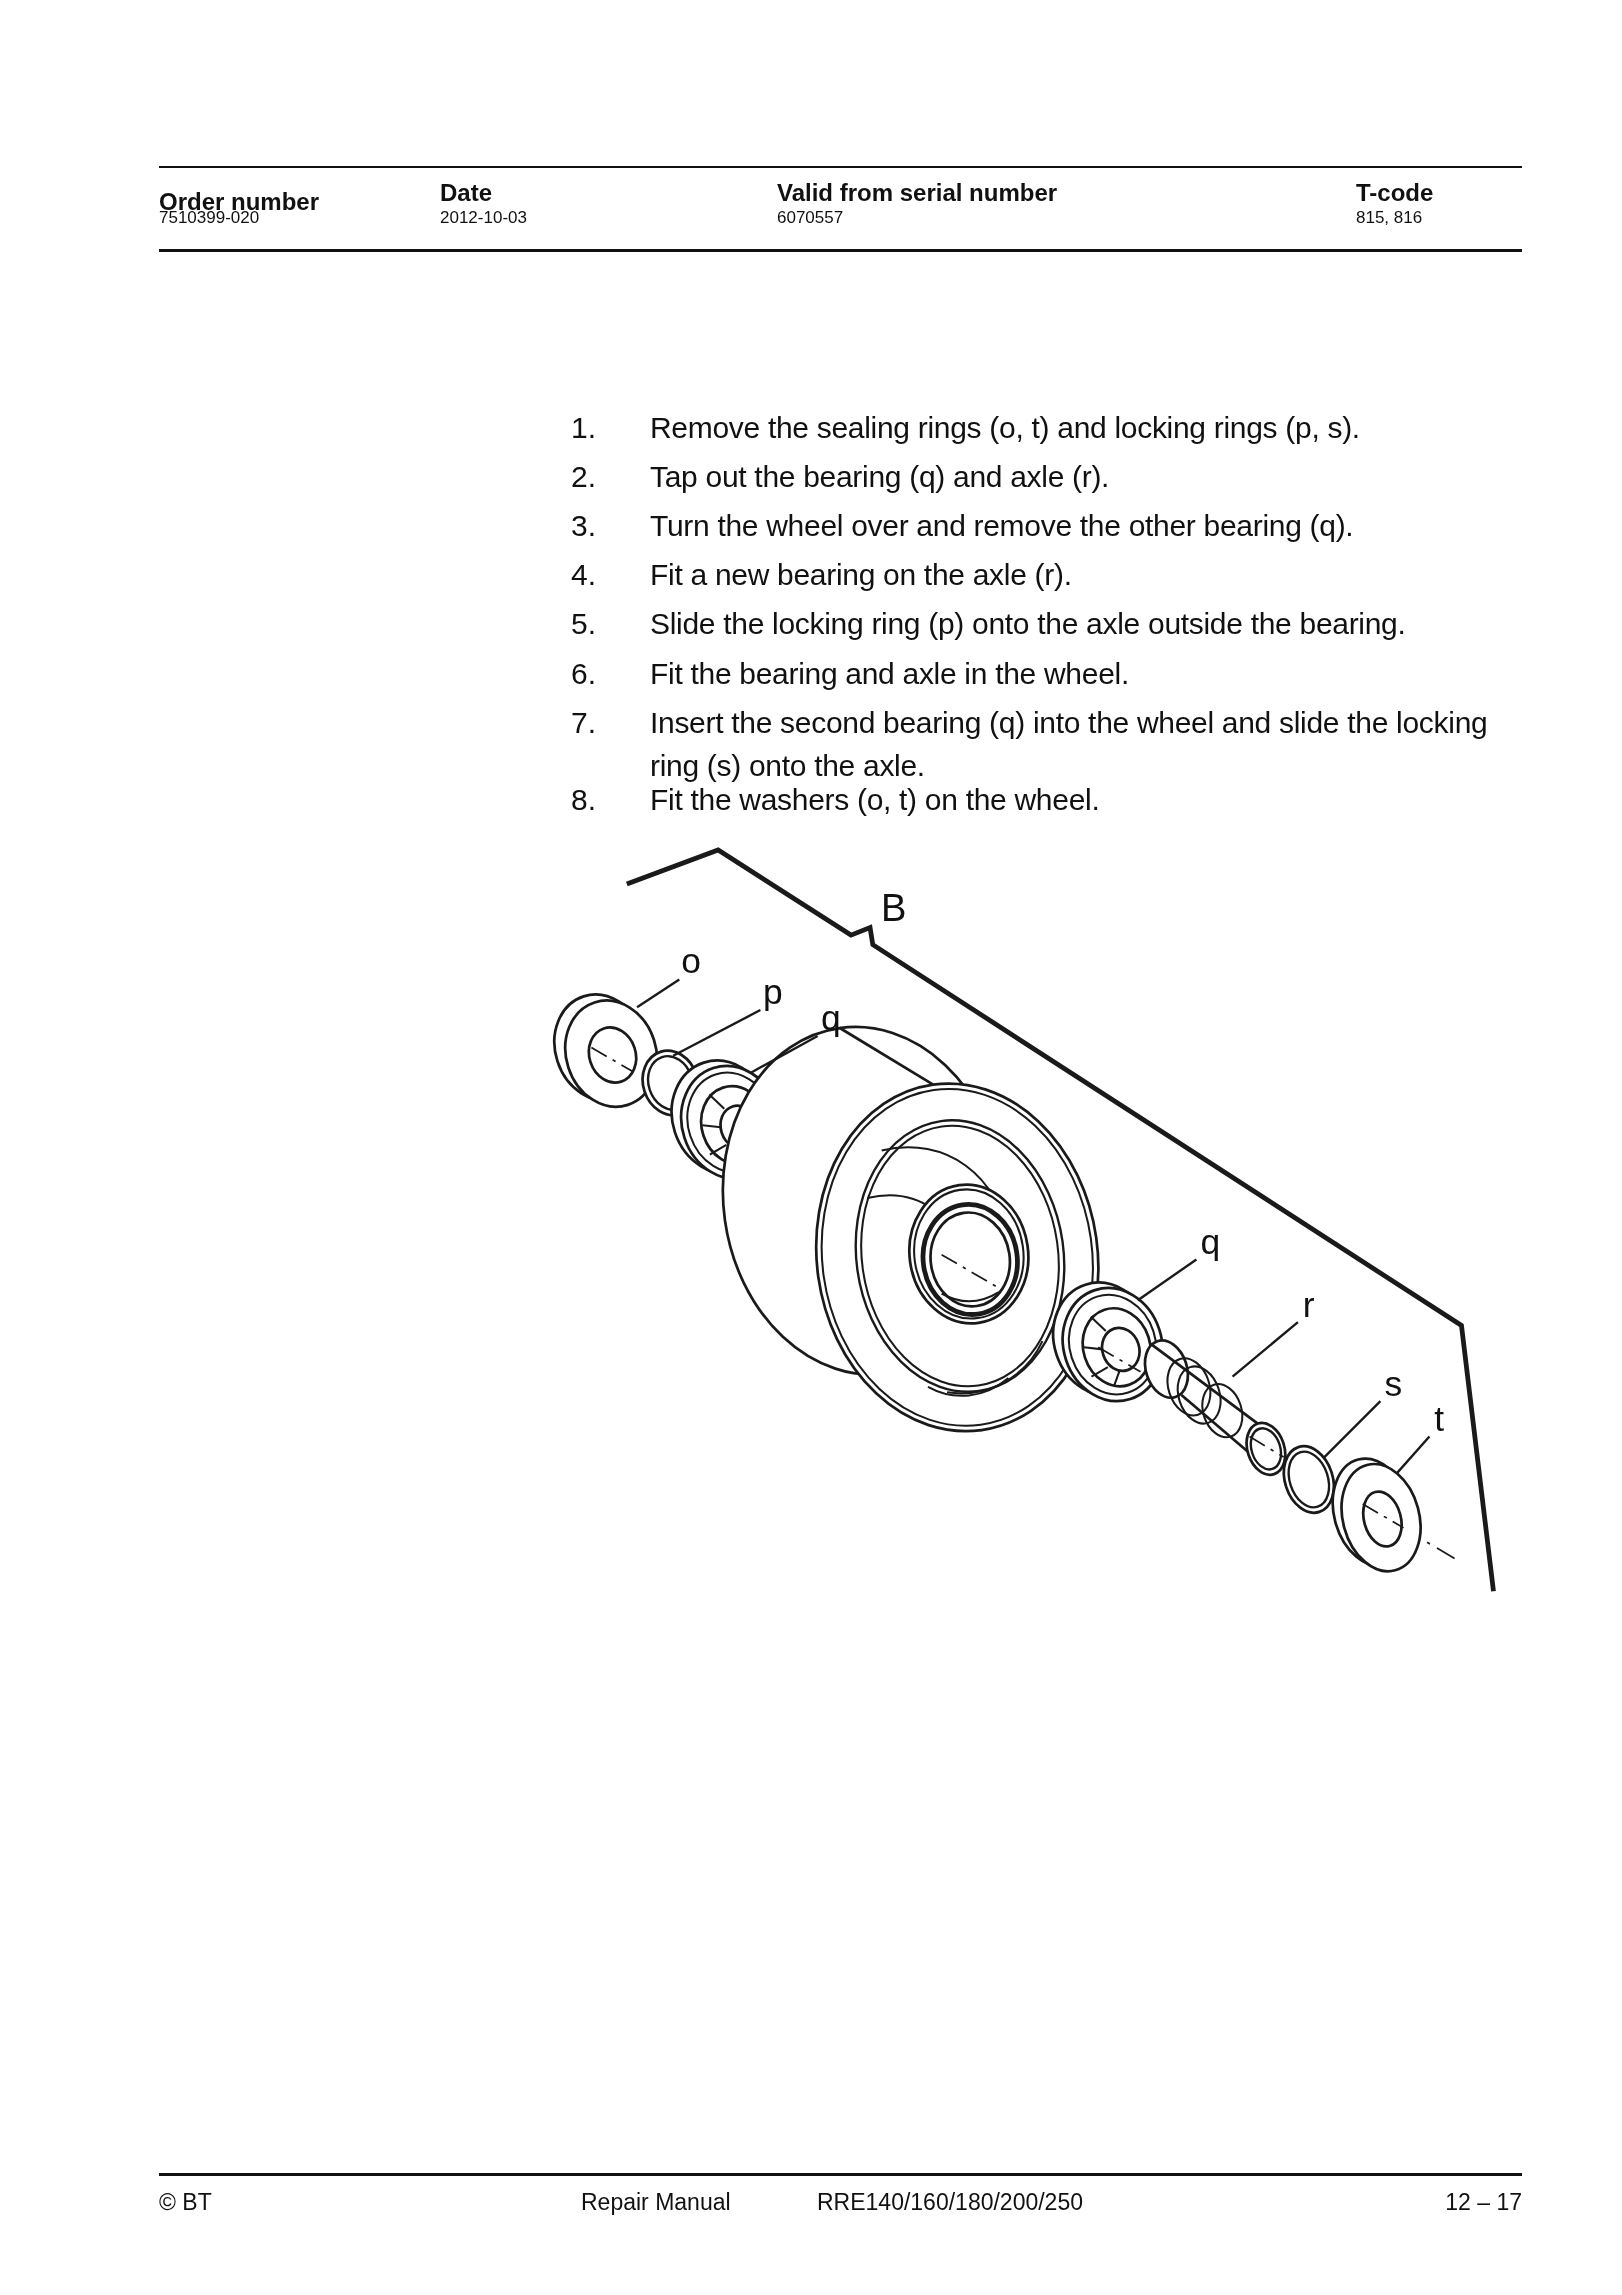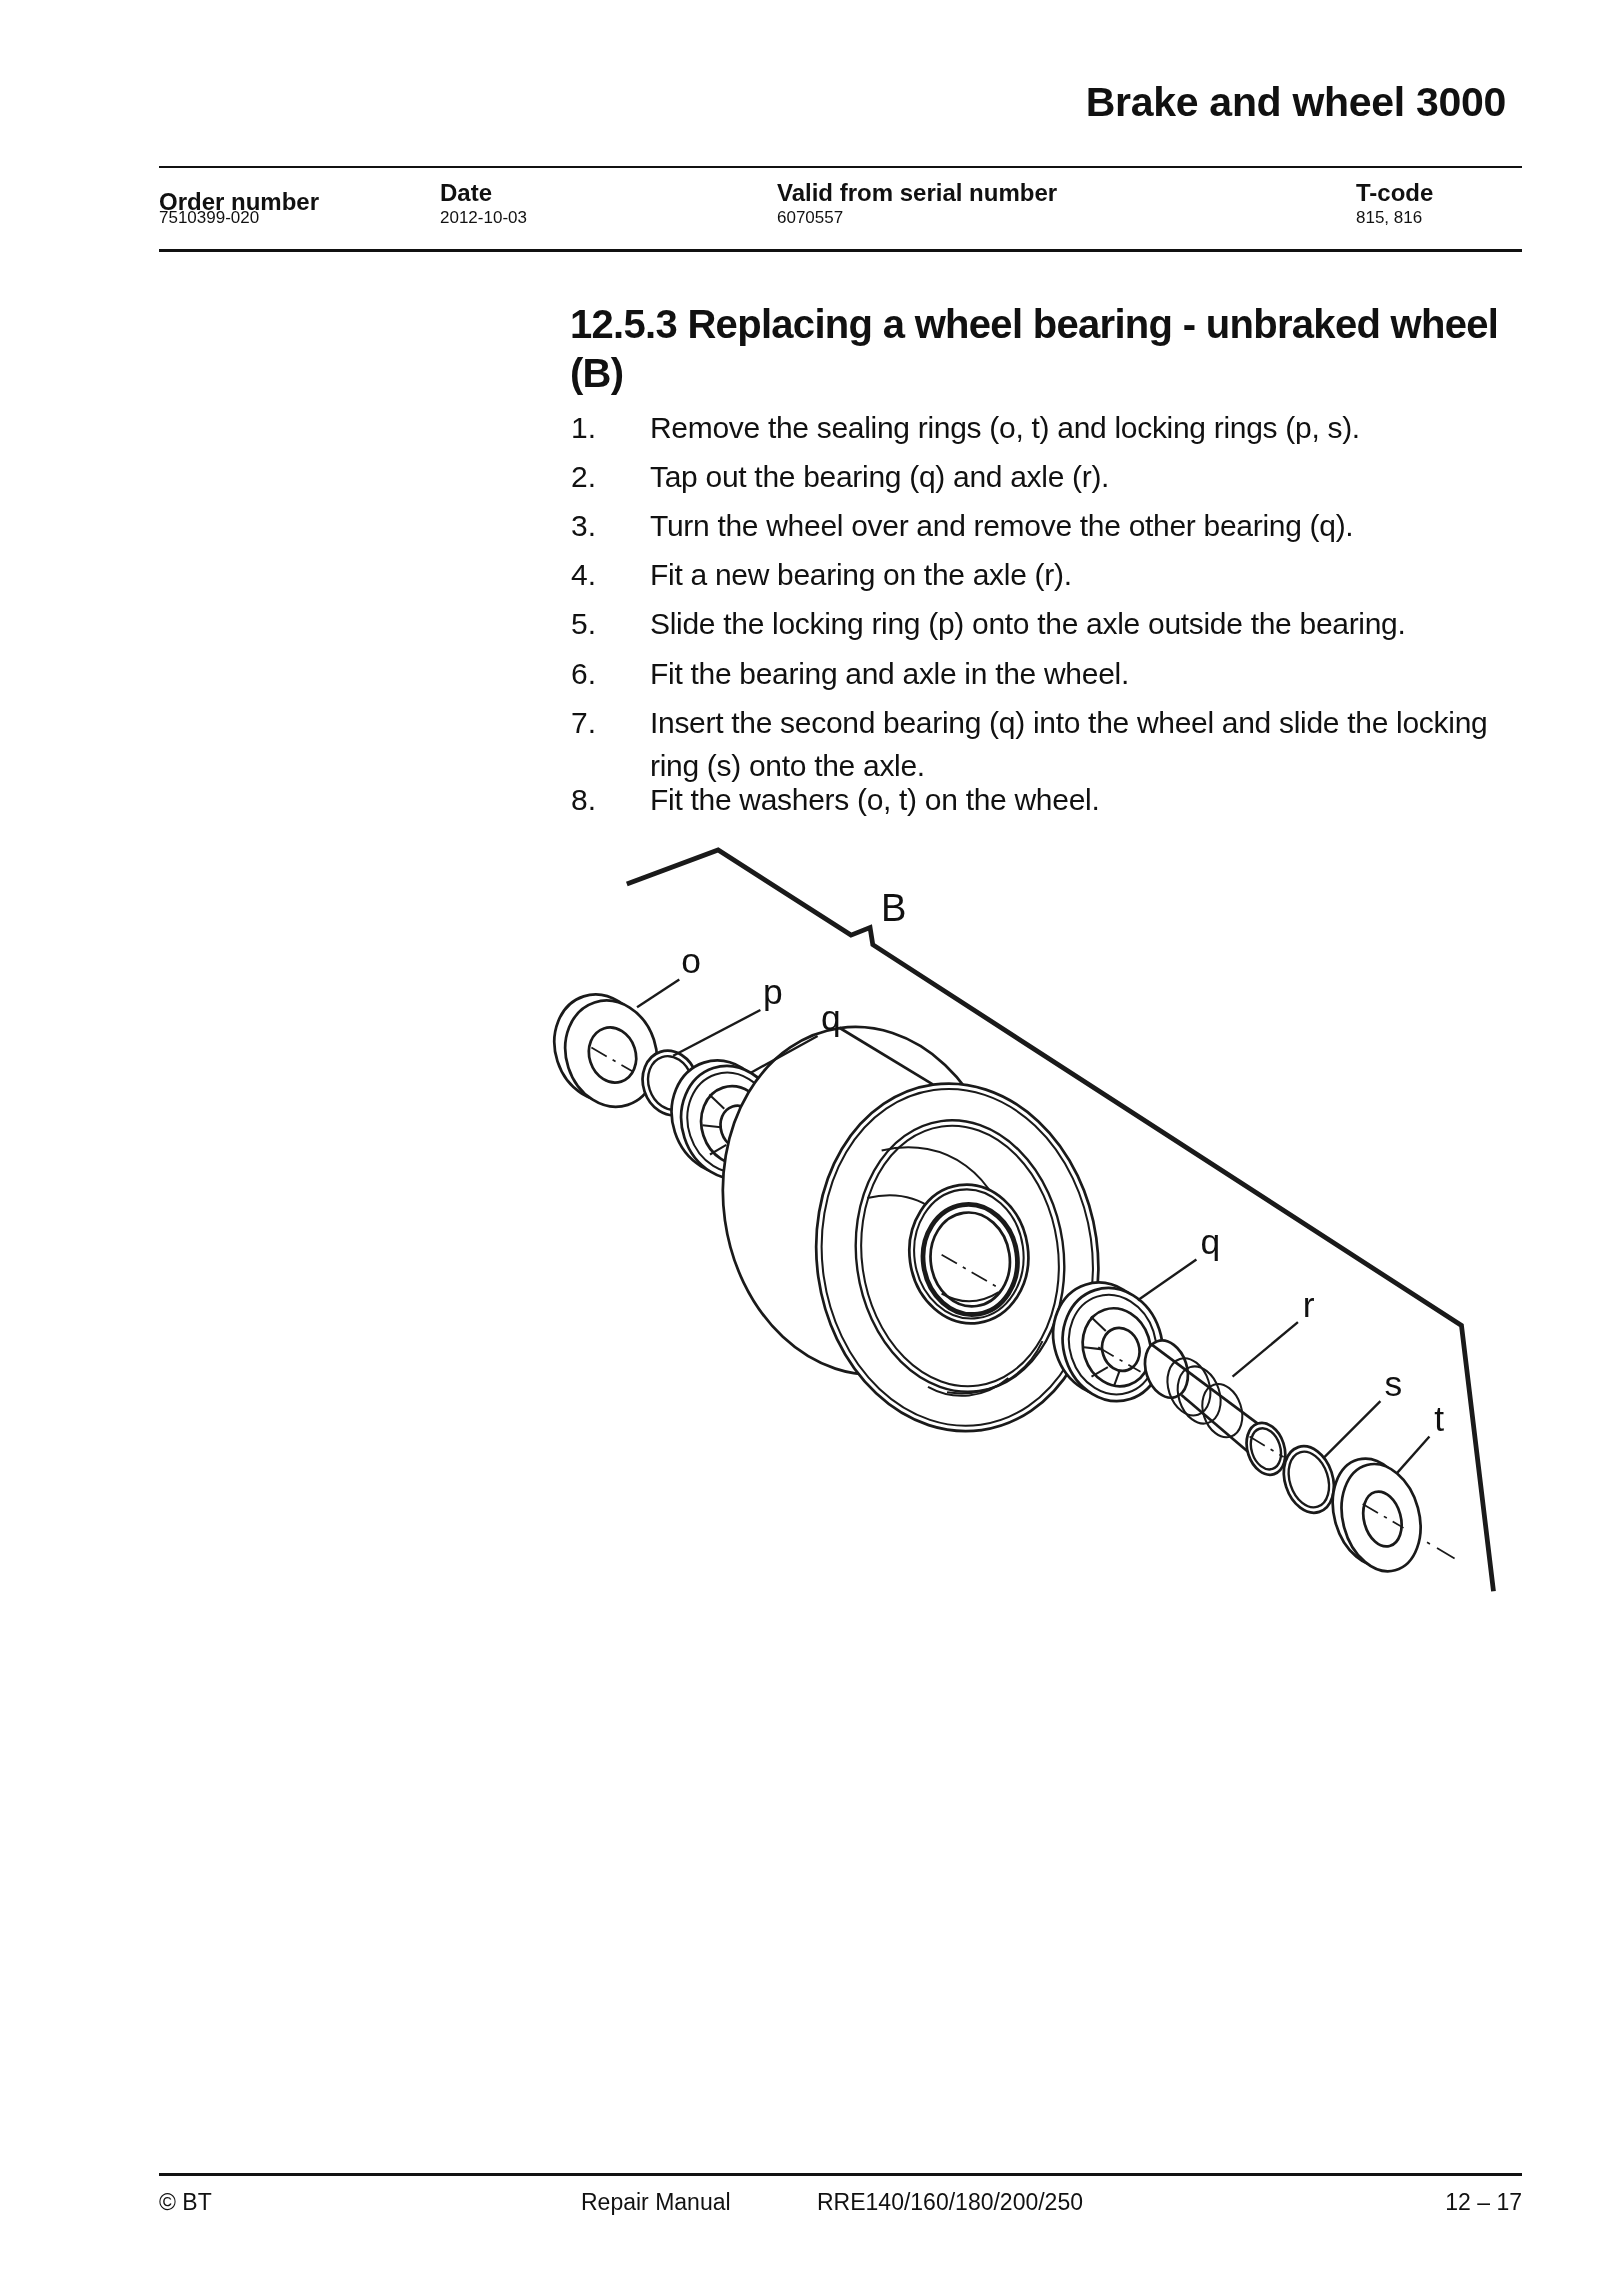--- a/index.html
+++ b/index.html
@@ -40,37 +40,35 @@
   .footer-text{font-size:23px;white-space:nowrap;}
   svg .ln{stroke:#1a1a1a;fill:none;}
   svg .fw{stroke:#1a1a1a;fill:#ffffff;}
   svg text{font-family:"Liberation Sans",sans-serif;fill:#111111;}
 </style>
 </head>
 <body>
 
 <div id="page">
 
-  <div class="abs" id="doc-title">Brake and wheel 3000</div>
 
   <div class="rule" style="left:159px;top:166px;width:1363px;height:2px;"></div>
 
   <div class="abs meta-label" style="left:159px;top:178px;margin-top:10px;">Order number</div>
   <div class="abs meta-label" style="left:440px;top:179px;">Date</div>
   <div class="abs meta-label" style="left:777px;top:179px;">Valid from serial number</div>
   <div class="abs meta-label" style="left:1356px;top:179px;">T-code</div>
 
   <div class="abs meta-value" style="left:159px;top:208px;">7510399-020</div>
   <div class="abs meta-value" style="left:440px;top:208px;">2012-10-03</div>
   <div class="abs meta-value" style="left:777px;top:208px;">6070557</div>
   <div class="abs meta-value" style="left:1356px;top:208px;">815, 816</div>
 
   <div class="rule" style="left:159px;top:249px;width:1363px;height:2.7px;"></div>
 
-  <div class="abs" id="section-heading">12.5.3 Replacing a wheel bearing - unbraked wheel (B)</div>
 
   <div class="step" style="top:406px;">
     <span class="step-num">1.</span>
     <div class="step-text">Remove the sealing rings (o, t) and locking rings (p, s).</div>
   </div>
   <div class="step" style="top:455px;">
     <span class="step-num">2.</span>
     <div class="step-text">Tap out the bearing (q) and axle (r).</div>
   </div>
   <div class="step" style="top:504px;">

